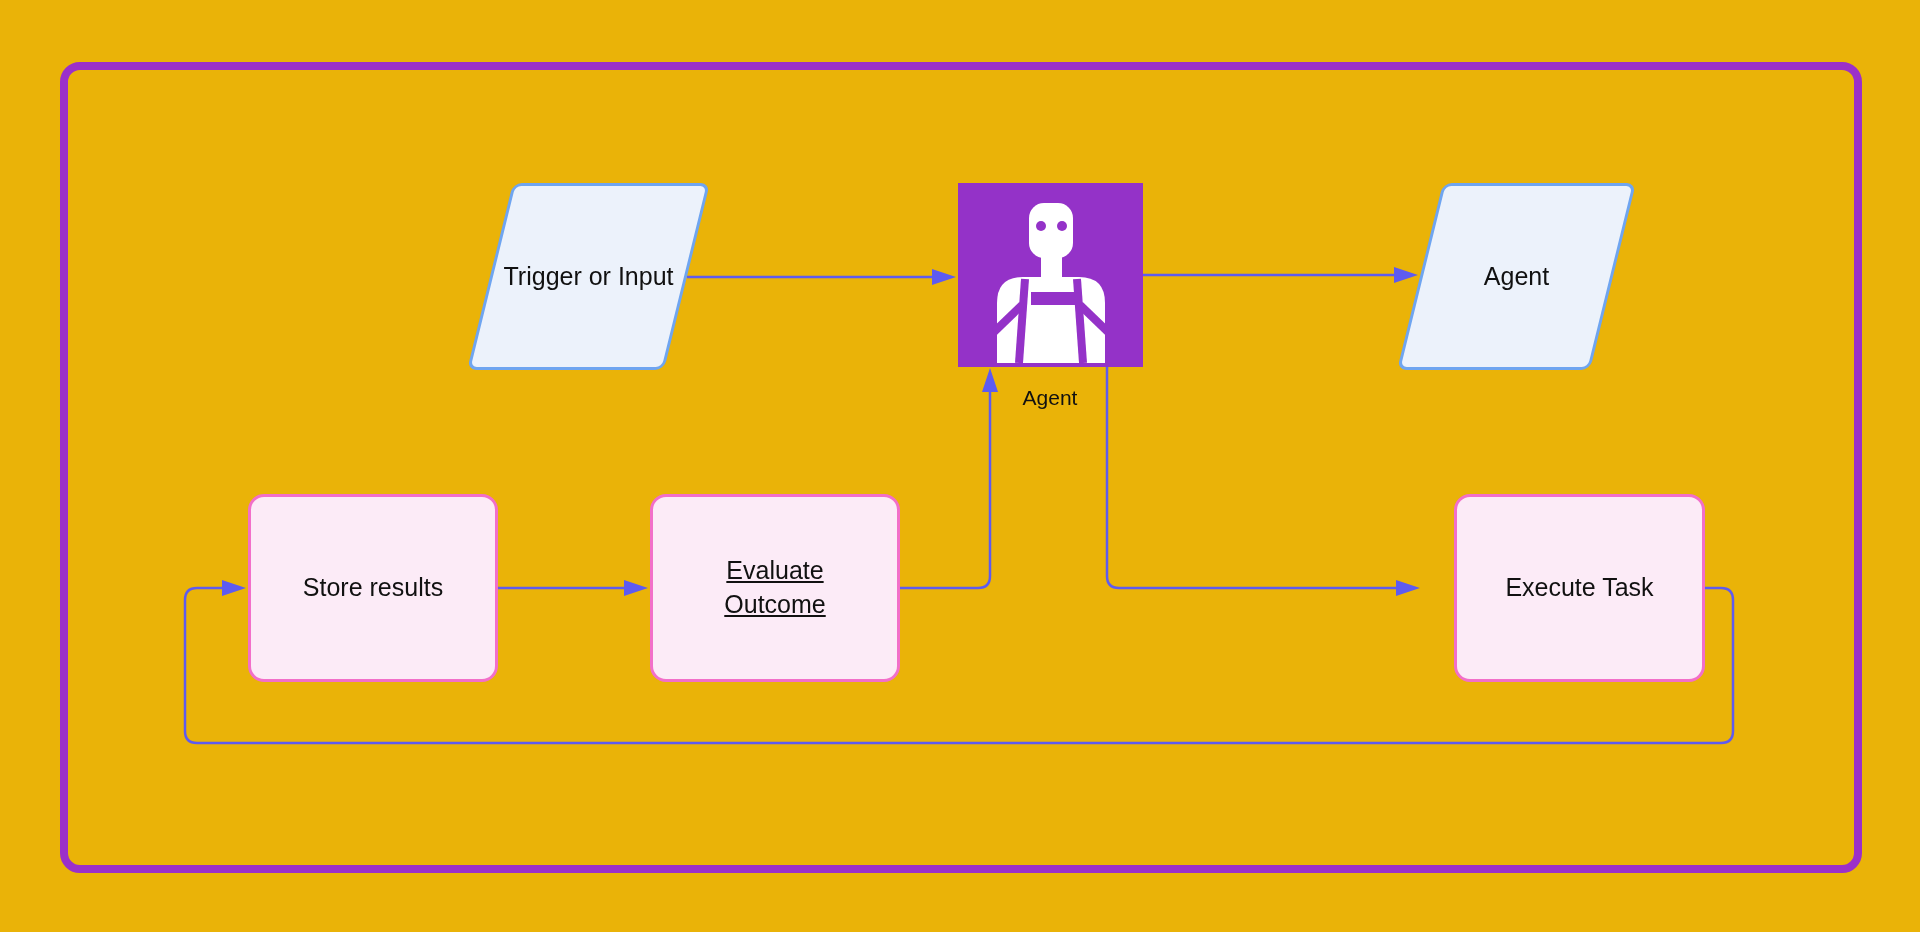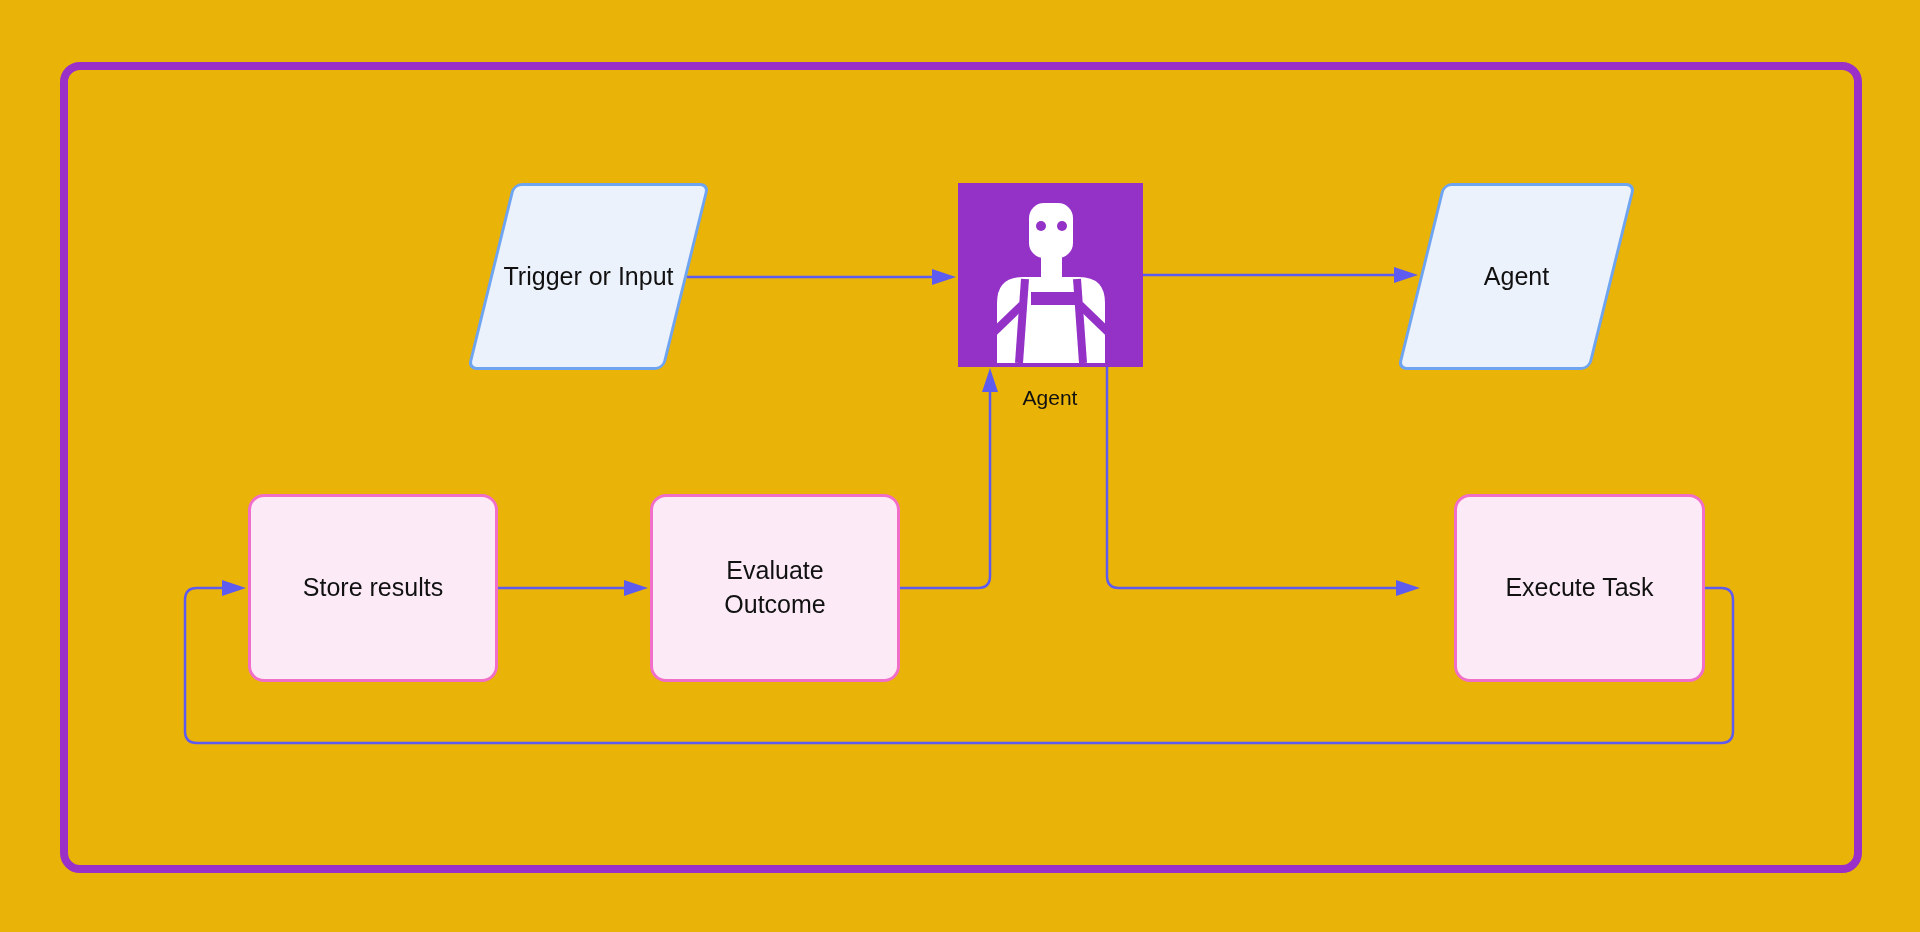--- a/index.html
+++ b/index.html
@@ -87,21 +87,21 @@
   </div>
   <div class="node-caption" style="left:950px;top:378px;width:200px;height:40px;">Agent</div>
 
   <div class="shape parallelogram" style="left:1420px;top:183px;width:193px;height:187px;"></div>
   <div class="label" style="left:1398px;top:183px;width:237px;height:187px;">Agent</div>
 
   <div class="shape process" style="left:248px;top:494px;width:250px;height:188px;">
     <span class="proc-label" style="font-size: 25px; line-height: 1.35;">Store results</span>
   </div>
 
-  <div class="shape process" style="left:650px;top:494px;width:250px;height:188px;">
+  <div class="shape process" style="left:650px;top:494px;width:250px;height:188px;text-decoration:underline;">
     <span class="proc-label" style="white-space: pre-line; font-size: 25px; line-height: 1.35;">Evaluate
 Outcome</span>
   </div>
 
   <div class="shape process" style="left:1422px;top:494px;width:251px;height:188px;margin-left:32px;">
     <span class="proc-label" style="font-size: 25px; line-height: 1.35;">Execute Task</span>
   </div>
 
 </div>
 

